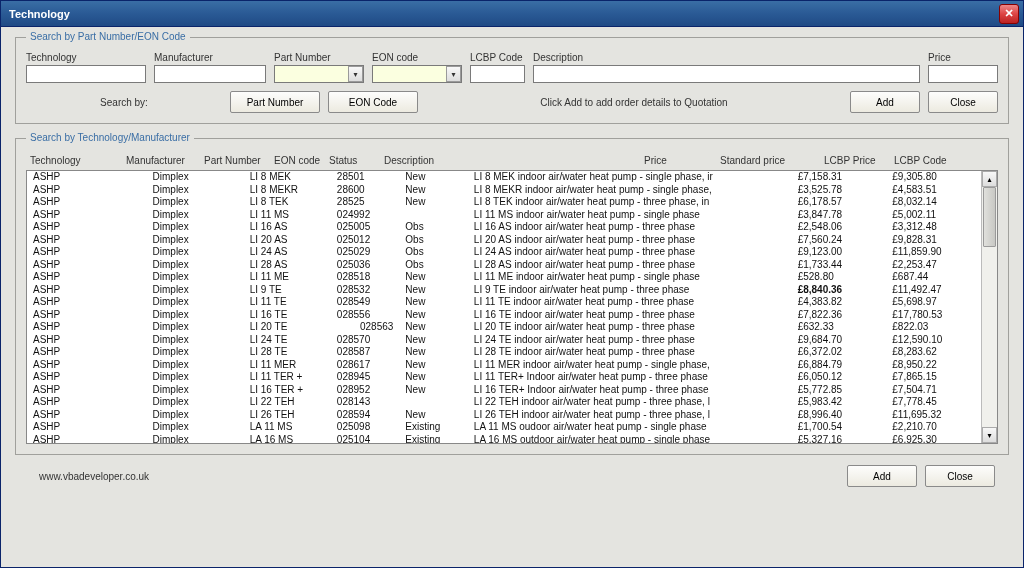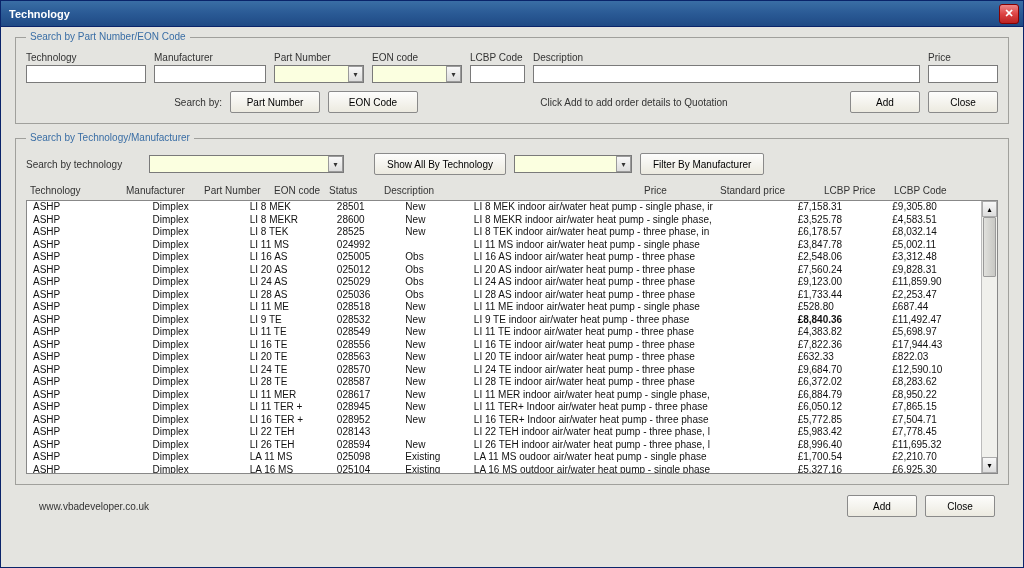--- a/index.html
+++ b/index.html
@@ -75,40 +75,32 @@
           <span class="label">Description</span>
           <input type="text" class="white" style="width: 100%;">
         </div>
         <div class="col">
           <span class="label">Price</span>
           <input type="text" class="white" style="width: 70px;">
         </div>
       </div>
 
       <div class="row" style="margin-top:6px;margin-bottom:0">
-        <div style="width:196px;text-align:right"><span class="label">Search by:</span></div>
+        <div style="width:196px;text-align:center"><span class="label">Search by:</span></div>
         <button class="btn" style="min-width:90px">Part Number</button>
         <button class="btn" style="min-width:90px">EON Code</button>
         <div style="flex:1;text-align:center"><span class="helper-text">Click Add to add order details to Quotation</span></div>
         <button class="btn">Add</button>
         <button class="btn">Close</button>
       </div>
     </div>
 
     <div class="groupbox" style="margin-bottom:6px">
       <div class="groupbox-title">Search by Technology/Manufacturer</div>
 
-      <div class="row">
-        <span class="label" style="width:115px">Search by technology</span>
-        <div class="combo"><input type="text" style="width: 195px;"><div class="combo-btn"></div></div>
-        <div style="width:14px"></div>
-        <button class="btn" style="min-width:116px">Show All By Technology</button>
-        <div class="combo"><input type="text" style="width: 118px;"><div class="combo-btn"></div></div>
-        <button class="btn" style="min-width:116px">Filter By Manufacturer</button>
-      </div>
 
       <div class="header-row">
         <div style="width:96px">Technology</div>
         <div style="width:78px">Manufacturer</div>
         <div style="width:70px">Part Number</div>
         <div style="width:55px">EON code</div>
         <div style="width:55px">Status</div>
         <div style="width:260px">Description</div>
         <div style="width:76px">Price</div>
         <div style="width:104px">Standard price</div>
@@ -231,27 +223,27 @@
                   <td style="width: 76px; max-width: 76px;">£5,698.97</td>
                 </tr>
                 <tr>
                   <td style="width: 96px; max-width: 96px;">ASHP</td>
                   <td style="width: 78px; max-width: 78px;">Dimplex</td>
                   <td style="width: 70px; max-width: 70px;">LI 16 TE</td>
                   <td style="width: 55px; max-width: 55px;">028556</td>
                   <td style="width: 55px; max-width: 55px;">New</td>
                   <td style="width: 260px; max-width: 260px;">LI 16 TE indoor air/water heat pump - three phase</td>
                   <td style="width: 76px; max-width: 76px;">£7,822.36</td>
-                  <td style="width: 76px; max-width: 76px;">£17,944.43</td>
+                  <td style="width: 76px; max-width: 76px;">£17,780.53</td>
                 </tr>
                 <tr>
                   <td style="width: 96px; max-width: 96px;">ASHP</td>
                   <td style="width: 78px; max-width: 78px;">Dimplex</td>
                   <td style="width: 70px; max-width: 70px; margin-left: 16px;">LI 20 TE</td>
-                  <td style="width: 55px; max-width: 55px;">028563</td>
+                  <td style="width: 55px; max-width: 55px; text-align: right;">028563</td>
                   <td style="width: 55px; max-width: 55px;">New</td>
                   <td style="width: 260px; max-width: 260px;">LI 20 TE indoor air/water heat pump - three phase</td>
                   <td style="width: 76px; max-width: 76px;">£632.33</td>
                   <td style="width: 76px; max-width: 76px;">£822.03</td>
                 </tr>
                 <tr>
                   <td style="width: 96px; max-width: 96px;">ASHP</td>
                   <td style="width: 78px; max-width: 78px;">Dimplex</td>
                   <td style="width: 70px; max-width: 70px;">LI 24 TE</td>
                   <td style="width: 55px; max-width: 55px;">028570</td>

